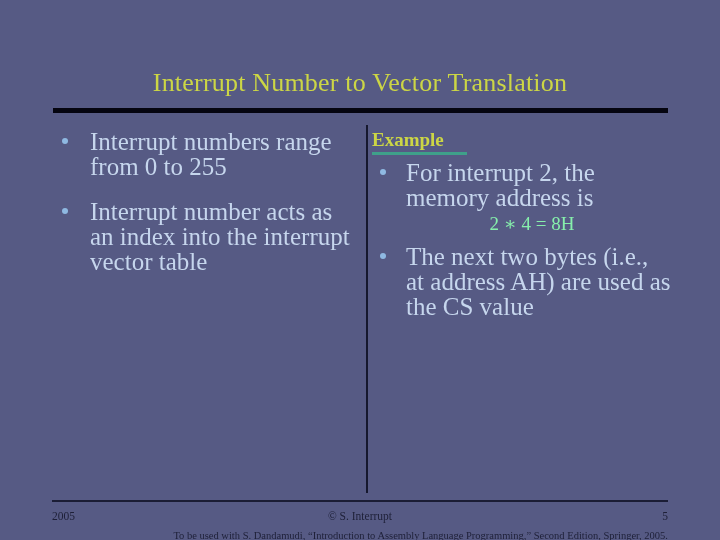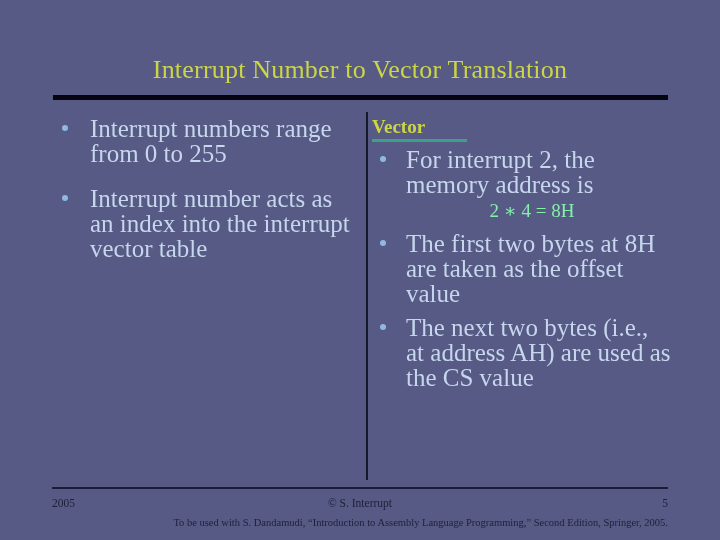--- a/index.html
+++ b/index.html
@@ -11,21 +11,21 @@
     height: 540px;
     background: #565a84;
     font-family: "Liberation Serif", "DejaVu Serif", serif;
     overflow: hidden;
     position: relative;
   }
 
   
   .slide {
     position: absolute;
-    left: 0; top: 0;
+    left: 0; top: 13px;
     width: 720px;
     height: 445px;
   }
 
   
   .title {
     position: absolute;
     left: 40px;
     top: 54px;
     width: 640px;
@@ -175,35 +175,31 @@
       <span class="dot"></span>
       <span>Interrupt number acts as an index into the interrupt vector table</span>
     </div>
 
 
   </div>
 
   <div class="col-right">
 
     <div>
-      <div class="example-head">Vector</div>
+      <div class="example-head">Example</div>
       <div class="example-underline"></div>
     </div>
 
     <div class="bullet" style="margin-bottom:0;">
       <span class="dot"></span>
       <span>For interrupt 2, the memory address is</span>
     </div>
 
     <div class="formula">2 ∗ 4 = 8H</div>
 
-    <div class="bullet" style="margin-bottom:9px;">
-      <span class="dot"></span>
-      <span>The first two bytes at 8H are taken as the offset value</span>
-    </div>
 
     <div class="bullet">
       <span class="dot"></span>
       <span>The next two bytes (i.e., at address AH) are used as the CS value</span>
     </div>
 
   </div>
 
   <div class="footer-rule"></div>
 

